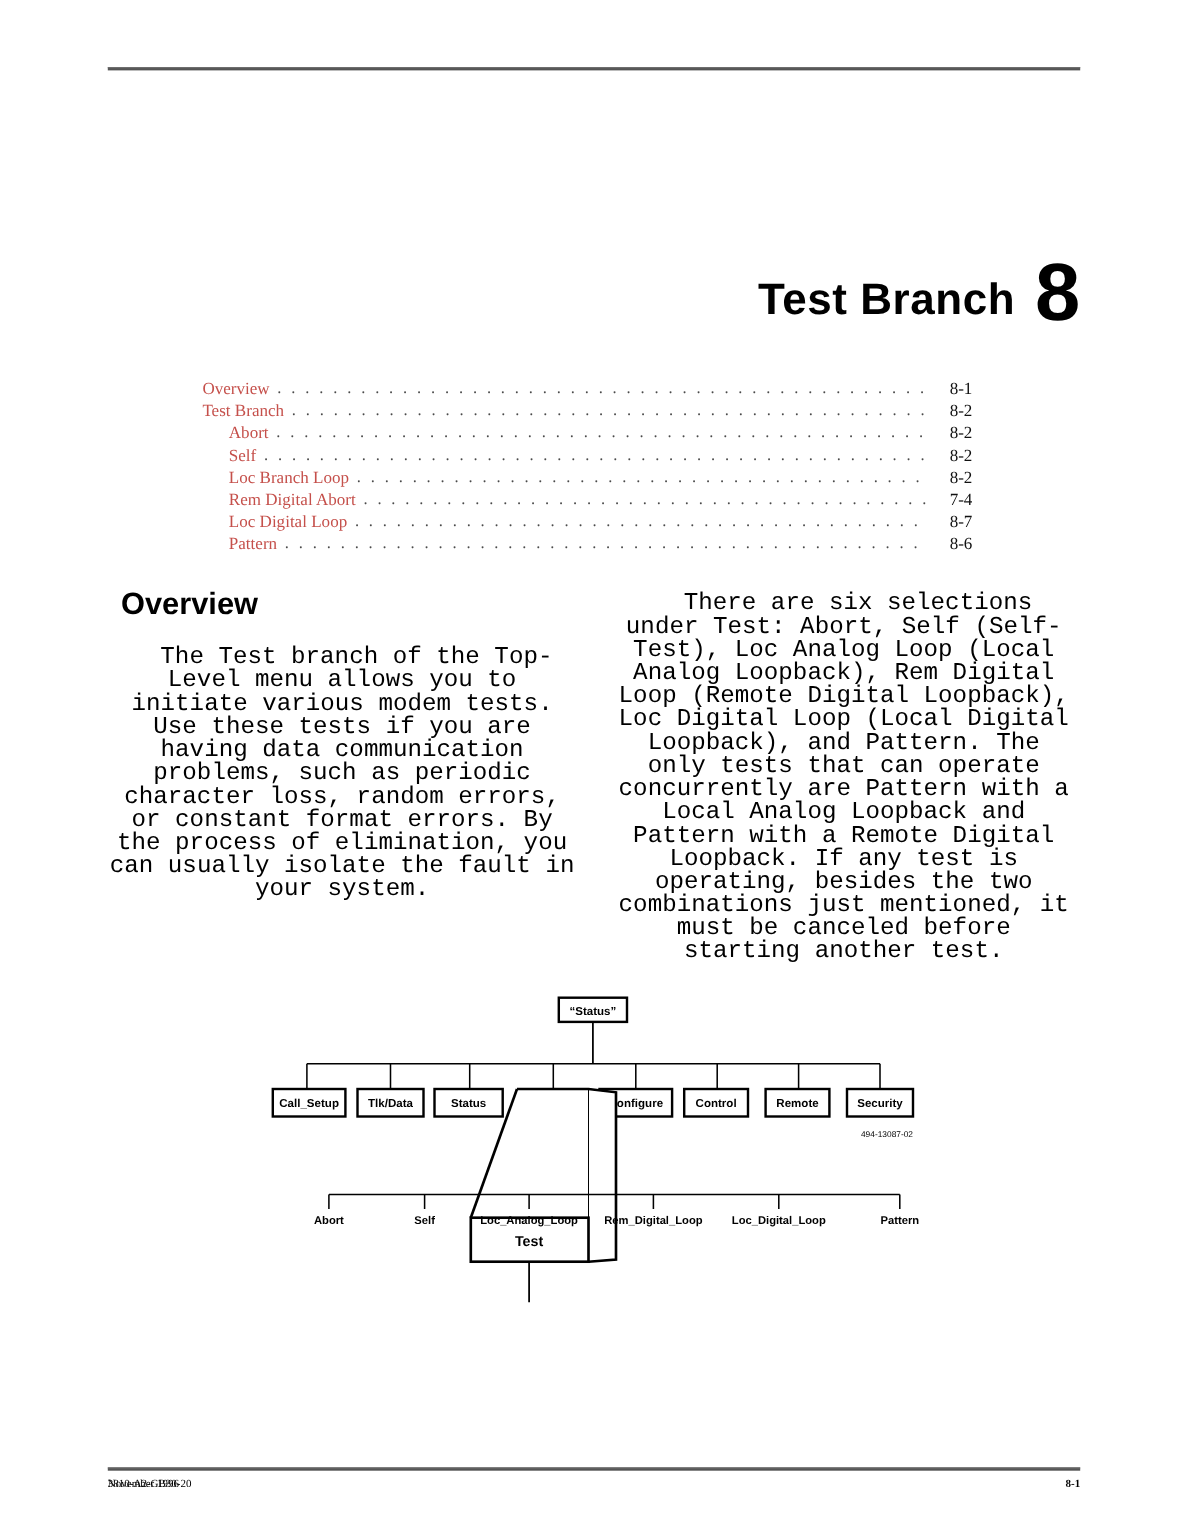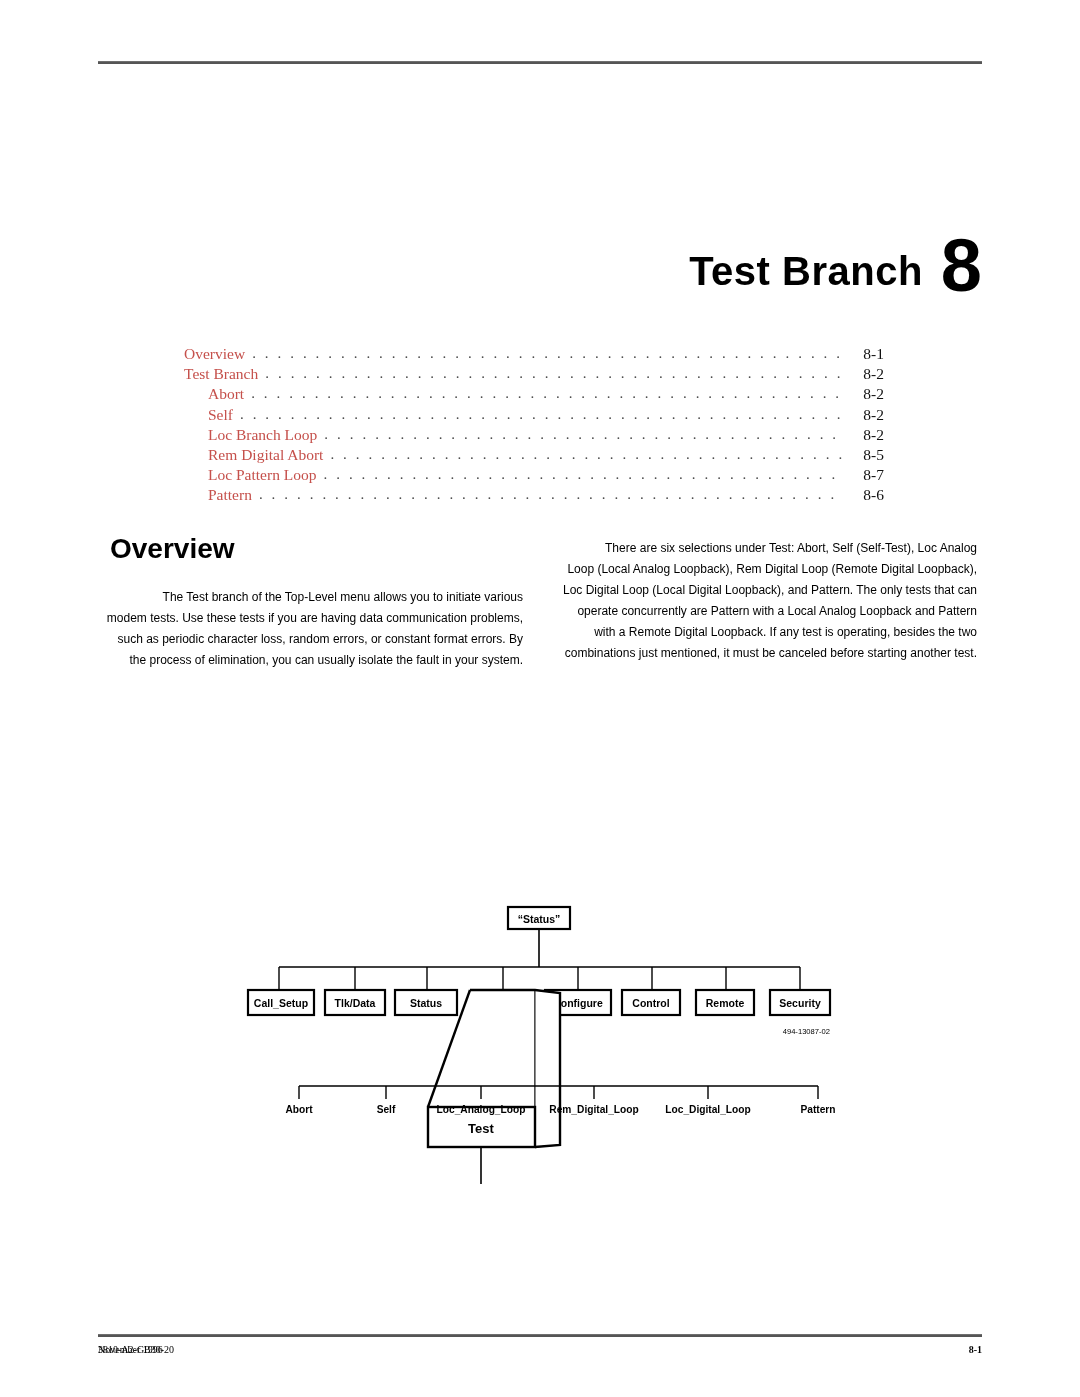--- a/index.html
+++ b/index.html
@@ -118,26 +118,26 @@
     top: 587px;
     width: 424px;
   }
   .col-right {
     position: absolute;
     left: 557px;
     top: 538px;
     width: 420px;
   }
   .para {
-    font-family: Liberation Sans, sans-serif;
-    font-size: 12px;
+    font-family: Liberation Mono, monospace;
+    font-size: 22px;
     line-height: 21.1px;
     text-indent: 26px;
     margin: 0 0 17px 0;
-    text-align: right;
+    text-align: center;
     color: #000;
   }
   .para i { font-style: italic; }
 
   
   .diagram {
     position: absolute;
     left: 230px;
     top: 894px;
     width: 620px;
@@ -237,25 +237,25 @@
 
     <div class="toc-row indent">
       <span class="toc-label">Loc Branch Loop</span>
       <span class="toc-leader">. . . . . . . . . . . . . . . . . . . . . . . . . . . . . . . . . . . . . . . . . . . . . . . . . . . . . . . . . . . . . . . . . . . . . . . . . . . . . . . . . . . . . . . . . . . . . . . . . . . . . . . . . . . . . . . . . .</span>
       <span class="toc-page">8-2</span>
     </div>
 
     <div class="toc-row indent">
       <span class="toc-label">Rem Digital Abort</span>
       <span class="toc-leader">. . . . . . . . . . . . . . . . . . . . . . . . . . . . . . . . . . . . . . . . . . . . . . . . . . . . . . . . . . . . . . . . . . . . . . . . . . . . . . . . . . . . . . . . . . . . . . . . . . . . . . . . . . . . . . . . . .</span>
-      <span class="toc-page">8-5</span>
-    </div>
-
-    <div class="toc-row indent">
-      <span class="toc-label">Loc Pattern Loop</span>
+      <span class="toc-page">7-4</span>
+    </div>
+
+    <div class="toc-row indent">
+      <span class="toc-label">Loc Digital Loop</span>
       <span class="toc-leader">. . . . . . . . . . . . . . . . . . . . . . . . . . . . . . . . . . . . . . . . . . . . . . . . . . . . . . . . . . . . . . . . . . . . . . . . . . . . . . . . . . . . . . . . . . . . . . . . . . . . . . . . . . . . . . . . . .</span>
       <span class="toc-page">8-7</span>
     </div>
 
     <div class="toc-row indent">
       <span class="toc-label">Pattern</span>
       <span class="toc-leader">. . . . . . . . . . . . . . . . . . . . . . . . . . . . . . . . . . . . . . . . . . . . . . . . . . . . . . . . . . . . . . . . . . . . . . . . . . . . . . . . . . . . . . . . . . . . . . . . . . . . . . . . . . . . . . . . . .</span>
       <span class="toc-page">8-6</span>
     </div>
 

